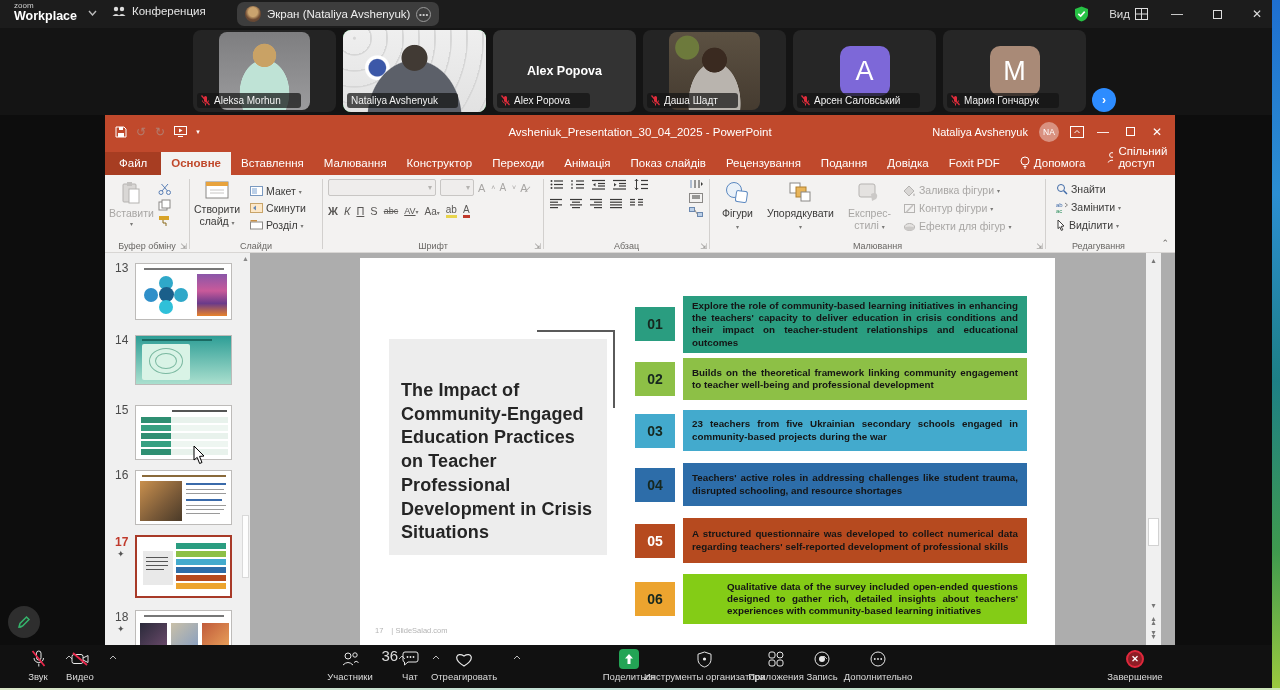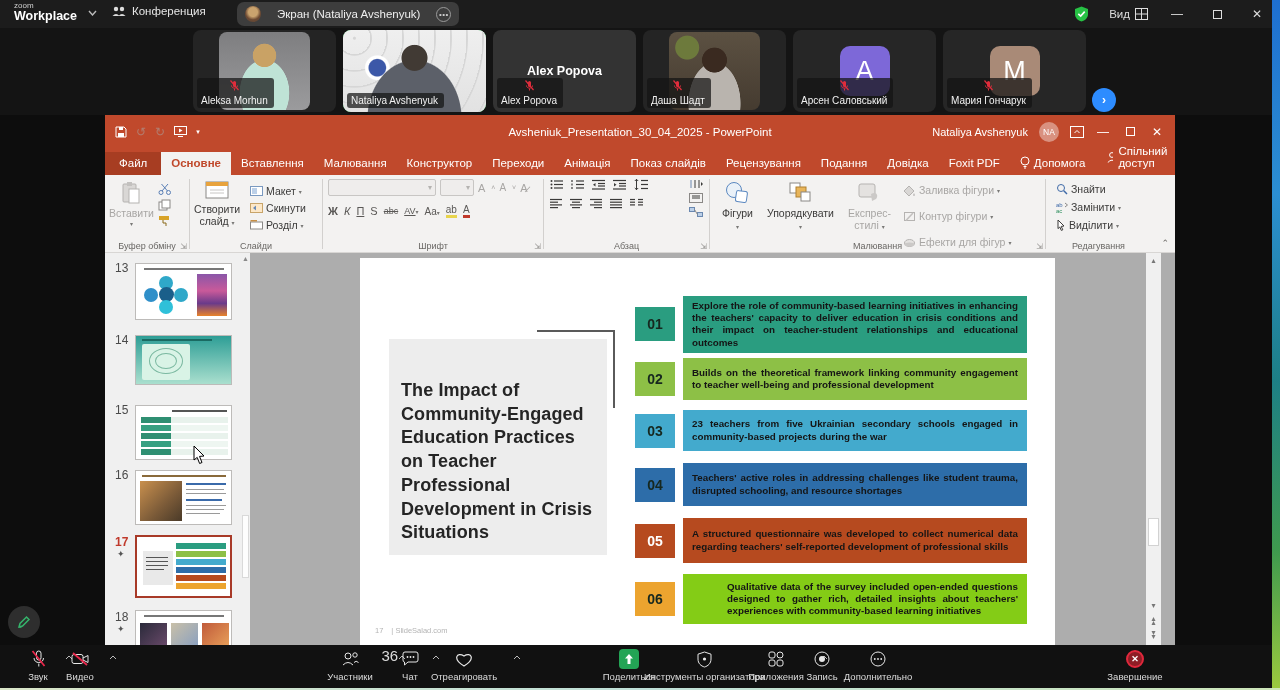--- a/index.html
+++ b/index.html
@@ -16,38 +16,38 @@
 
   
   #topbar { left:0; top:0; width:1280px; height:28px; background:#1c1c1c; color:#e8e8e8; }
   #brand { left:14px; top:2px; line-height:1; }
   #brand .z1 { font-size:8px; color:#cfcfcf; }
   #brand .z2 { font-size:12.5px; font-weight:bold; color:#fff; }
   #brand-chev { left:88px; top:10px; }
   .toptab { display:flex; align-items:center; gap:6px; font-size:11.5px; color:#e6e6e6; }
   #tab-meeting { left:112px; top:5px; }
   #tab-screen { left:237px; top:2px; height:24px; background:#3d3d3d; border-radius:7px;
-    padding:0 8px; display:flex; align-items:center; gap:16px; font-size:11.5px; color:#eee; }
+    padding:0 8px; display:flex; align-items:center; gap:6px; font-size:11.5px; color:#eee; }
   #tab-screen .mini-avatar { width:16px; height:16px; border-radius:50%;
     background:radial-gradient(circle at 50% 38%,#caa36e 35%,#6d4a33 60%,#514136 100%); }
   #tab-screen .ellipsis { width:15px; height:15px; border:1px solid #9a9a9a; border-radius:50%;
     display:flex; align-items:center; justify-content:center; font-size:8px; color:#cfcfcf; letter-spacing:.5px;}
   #top-right { right:14px; top:0; height:28px; display:flex; align-items:center; gap:20px; }
   #view-group { display:flex; align-items:center; gap:5px; font-size:11.5px; color:#ddd; }
   .winbtn { width:18px; height:18px; display:flex; align-items:center; justify-content:center; color:#ddd; font-size:12px; }
   .restore-box { width:9px; height:9px; border:1px solid #ddd; }
 
   
   #strip { left:0; top:28px; width:1280px; height:87px; background:#141414; }
   .tile { position:absolute; top:2px; width:143px; height:82px; border-radius:8px;
     background:#242424; overflow:hidden; }
   .tile.active { outline:2px solid #35c75e; outline-offset:-2px; }
   .namebar { position:absolute; left:4px; bottom:4px; display:flex; align-items:center; gap:4px;
-    background:rgba(20,20,20,.72); border-radius:3px; padding:2px 6px 2px 4px;
-    font-size:10px; color:#f2f2f2; white-space:nowrap; max-width:135px;flex-direction:column; }
+    background:rgba(20,20,20,.72); border-radius:3px; padding:2px 20px 2px 4px;
+    font-size:10px; color:#f2f2f2; white-space:nowrap; max-width:135px; }
   .center-name { position:absolute; left:0; right:0; top:34px; text-align:center;
     font-size:12.5px; font-weight:bold; color:#fff; }
   .avatar-sq { position:absolute; left:50%; top:50%; transform:translate(-50%,-50%);
     width:50px; height:50px; border-radius:10px; display:flex; align-items:center; justify-content:center;
     font-size:27px; color:#fff; }
   .vid-photo { position:absolute; left:18%; top:3%; width:64%; height:94%; border-radius:8px;
     background:
       radial-gradient(circle at 50% 30%, #c9a265 0 16%, transparent 17%),
       radial-gradient(ellipse at 50% 78%, #bfe3d6 0 38%, transparent 39%),
       linear-gradient(180deg,#7e7e80,#9b9b9d); }
@@ -568,21 +568,21 @@
               </svg>
             <span><span>Упорядкувати</span><br><span class="caret">▾</span></span>
           </div>
           <div class="bigbtn grayed">
             <svg width="26" height="24">
                 <rect x="3" y="3" width="16" height="13" rx="2" fill="#e4e2e0" stroke="#b5b3b1"></rect>
                 <path d="M15 13 C20 10 23 14 20 18 L16 20 Z" fill="#cbc9c7"></path>
               </svg>
             <span><span>Експрес-</span><br><span>стилі</span> <span class="caret">▾</span></span>
           </div>
-          <div style="display:flex; flex-direction:column; gap:12px; padding-top:4px;">
+          <div style="display:flex; flex-direction:column; gap:4px; padding-top:4px;">
             <div class="smallrow grayed">
               <svg width="13" height="11">
                   <path d="M6 1 L11 6 L6 11 L1 6 Z" fill="#d9d7d5" stroke="#b5b3b1"></path>
                   <path d="M11 8 q2 2.5 0 3 q-2 -0.5 0 -3" fill="#c3c1bf"></path>
                 </svg>
               <span>Заливка фігури</span>
                 <span class="caret">▾</span>
             </div>
             <div class="smallrow grayed">
               <svg width="13" height="11">

